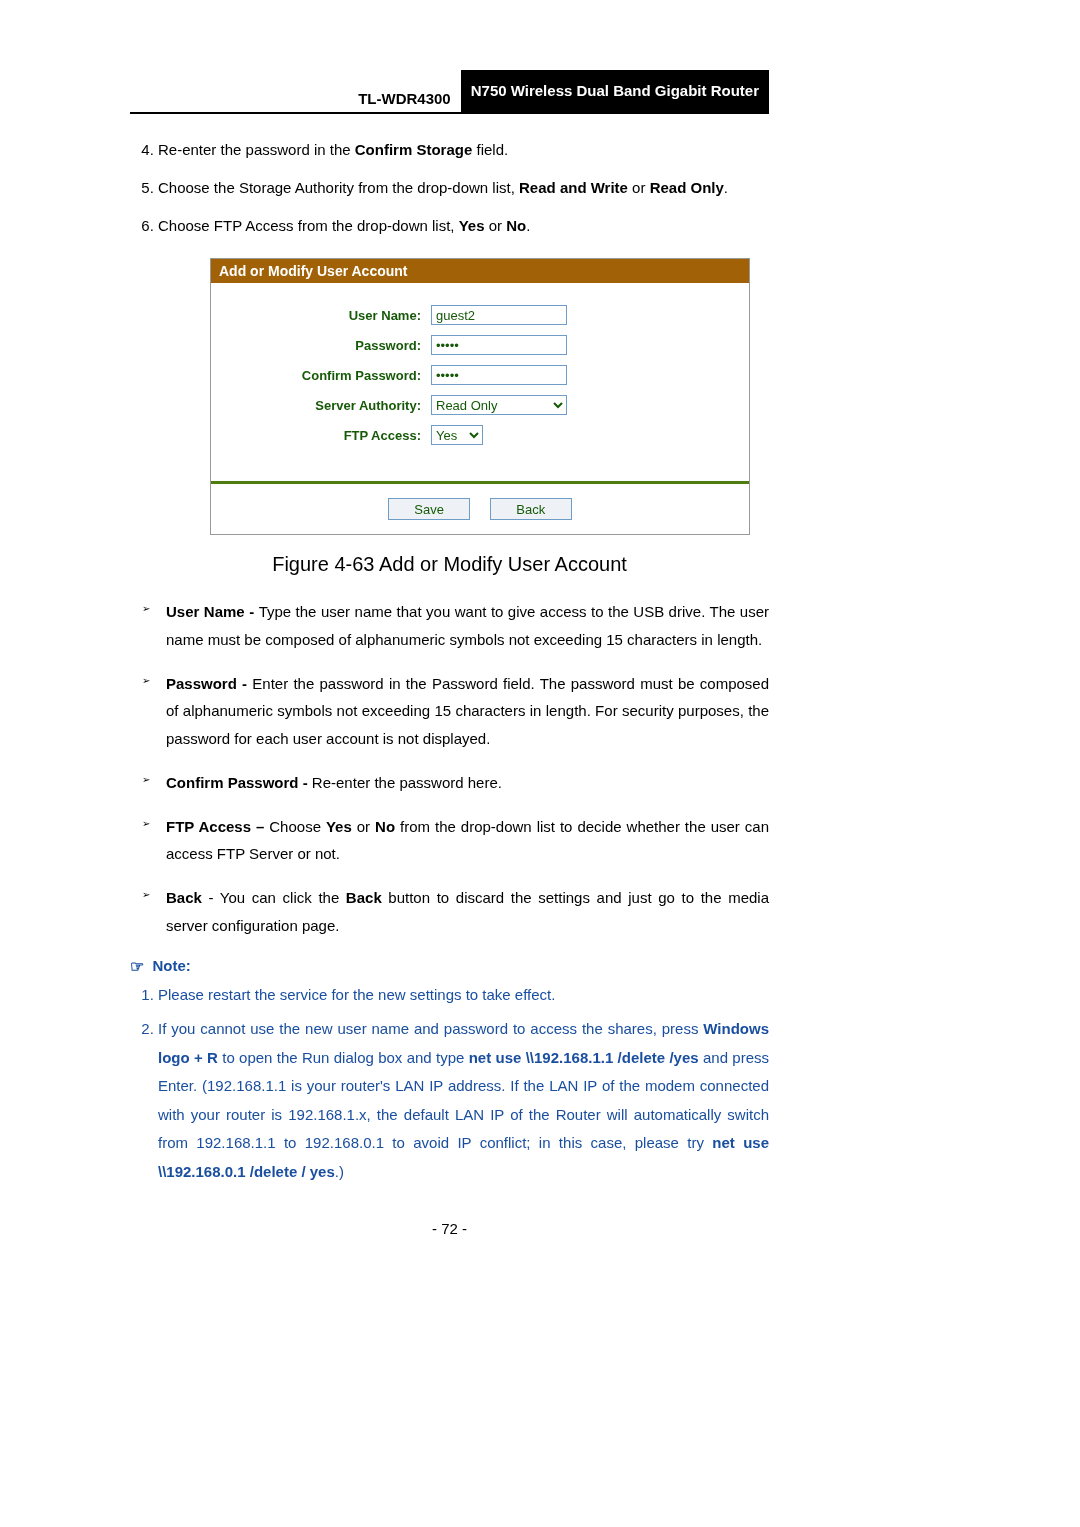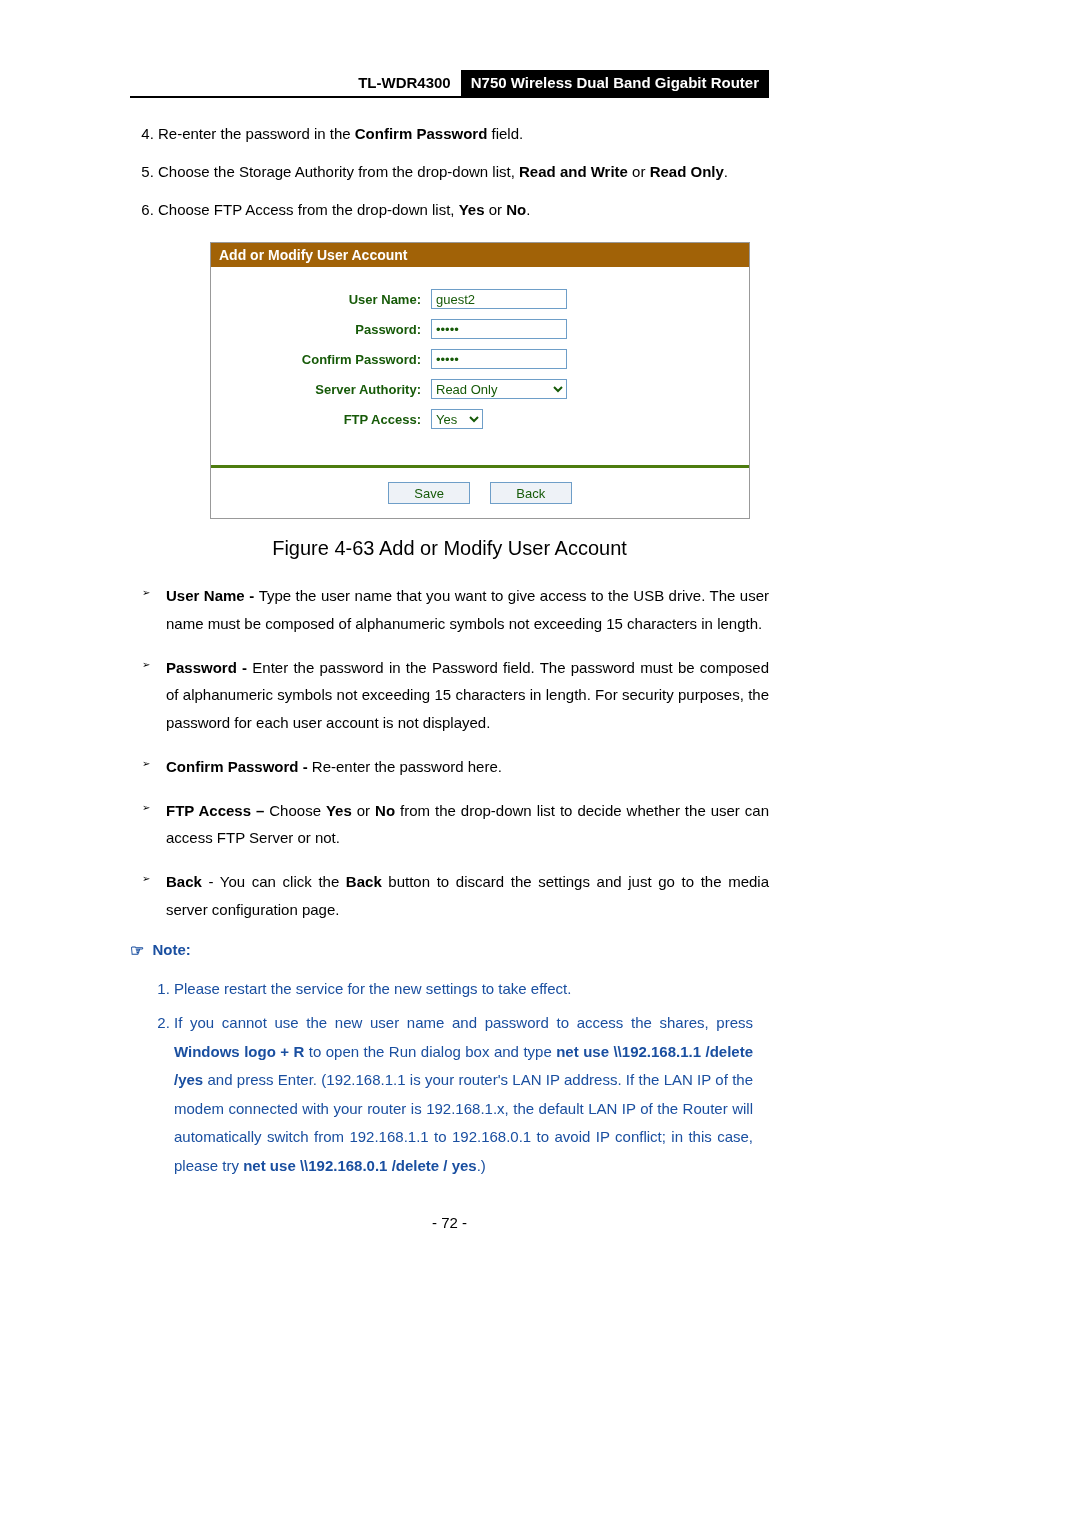--- a/index.html
+++ b/index.html
@@ -29,21 +29,21 @@
     padding: 4px 10px 4px 0;
     color: #000;
     align-self: flex-end;
     line-height: 18px;
   }
   .hdr-title {
     background: #000;
     color: #fff;
     font-size: 15px;
     font-weight: bold;
-    padding: 4px 10px;
+    padding: 12px 10px;
     line-height: 18px;
   }
   ol.instr {
     margin: 0 0 20px 0;
     padding-left: 28px;
   }
   ol.instr > li {
     margin: 0 0 14px 0;
     line-height: 1.6;
   }
@@ -150,21 +150,21 @@
   }
   .note-head .hand {
     display: inline-block;
     font-size: 16px;
     margin-right: 4px;
     transform: translateY(1px);
   }
   ol.note-list {
     list-style: decimal;
     padding-left: 28px;
-    margin: 16px;
+    margin: 0;
     color: #1a4fa0;
   }
   ol.note-list > li {
     margin-bottom: 6px;
     line-height: 1.9;
     text-align: justify;
   }
   .page-num {
     text-align: center;
     margin-top: 34px;
@@ -177,21 +177,21 @@
 <div class="page">
 
   <div class="hdr-bar">
     <div class="spacer"></div>
     <div class="hdr-model">TL-WDR4300</div>
     <div class="hdr-title">N750 Wireless Dual Band Gigabit Router</div>
   </div>
 
   <ol class="instr" start="4">
     <li>
-      <span>Re-enter the password in the </span><span class="bold">Confirm Password</span><span> field.</span>
+      <span>Re-enter the password in the </span><span class="bold">Confirm Storage</span><span> field.</span>
     </li>
     <li>
       <span>Choose the Storage Authority from the drop-down list, </span><span class="bold">Read and Write</span><span> or </span><span class="bold">Read Only</span><span>.</span>
     </li>
     <li>
       <span>Choose FTP Access from the drop-down list, </span><span class="bold">Yes</span><span> or </span><span class="bold">No</span><span>.</span>
     </li>
   </ol>
 
   <div class="figure-wrap">

